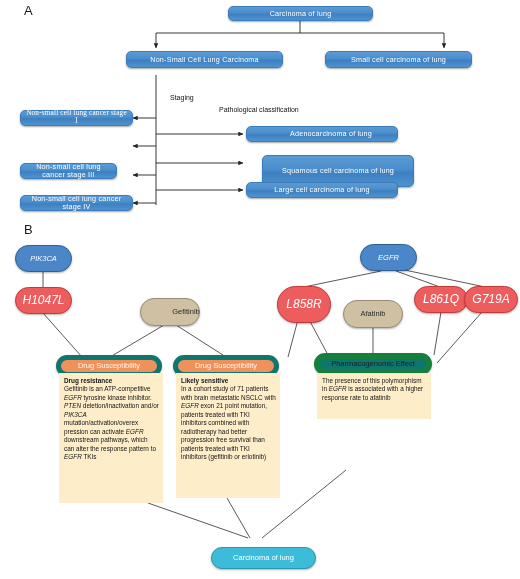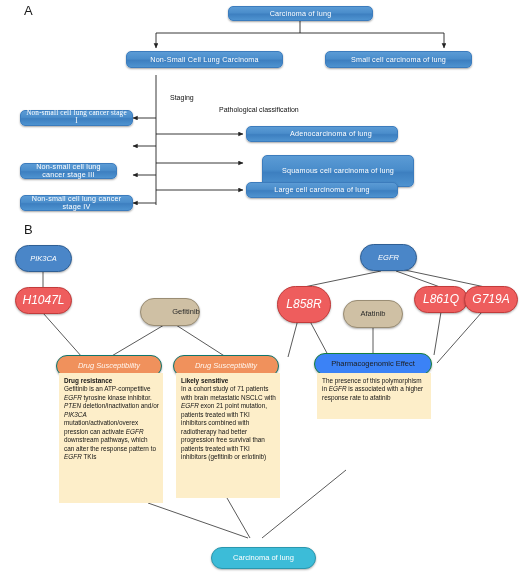--- a/index.html
+++ b/index.html
@@ -21,23 +21,23 @@
 
   .alabel{position:absolute;font-size:7px;color:#111;white-space:nowrap;}
 
   
   .bnode{position:absolute;display:flex;align-items:center;justify-content:center;
          box-sizing:border-box;text-align:center;line-height:1.05;
          border-radius:999px;box-shadow:0 1px 2px rgba(0,0,0,.3);}
   .n-gene{background:#4a86c8;border:1px solid #2f5f94;color:#fff;font-style:italic;font-size:7.5px;}
   .n-var {background:#ee5d5d;border:1px solid #c23b3b;color:#fff;font-style:italic;font-size:12px;}
   .n-drug{background:#cfc0a4;border:1px solid #9a8d74;color:#2a2a2a;font-size:7.5px;}
-  .n-sus {background:#f0915c;border:1px solid #0f766e;color:#fff6ef;font-size:7.5px;font-style:italic;}
+  .n-sus {background:#f0915c;border:5px solid #0f766e;color:#fff6ef;font-size:7.5px;}
   .n-pgx {background:#fbc githubundefined;}
-  .n-pgx {background:#3b82f6;border:1px solid #15803d;color:#1d1d1d;font-size:7.5px;}
+  .n-pgx {background:#0f766e;border:6px solid #15803d;color:#1d1d1d;font-size:7.5px;}
   .n-dis {background:#3cbcd8;border:1px solid #2a97ae;color:#ffffff;font-size:7.5px;}
 
   
   .card{position:absolute;background:#fdeec9;box-sizing:border-box;
         padding:4px 4px 4px 5px;font-size:6.4px;color:#141414;line-height:1.32;
         text-align:left;}
   .card b{font-weight:bold;}
   .card i{font-style:italic;}
 </style>
 </head>

